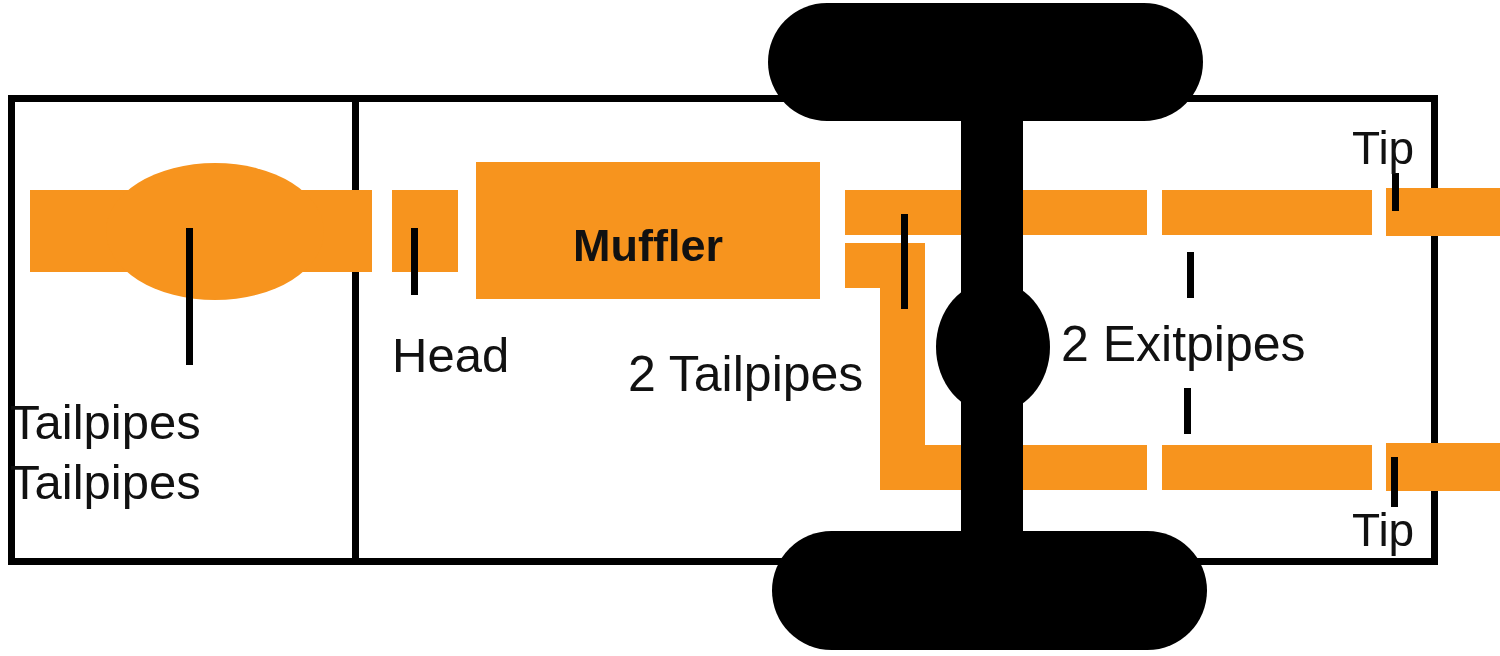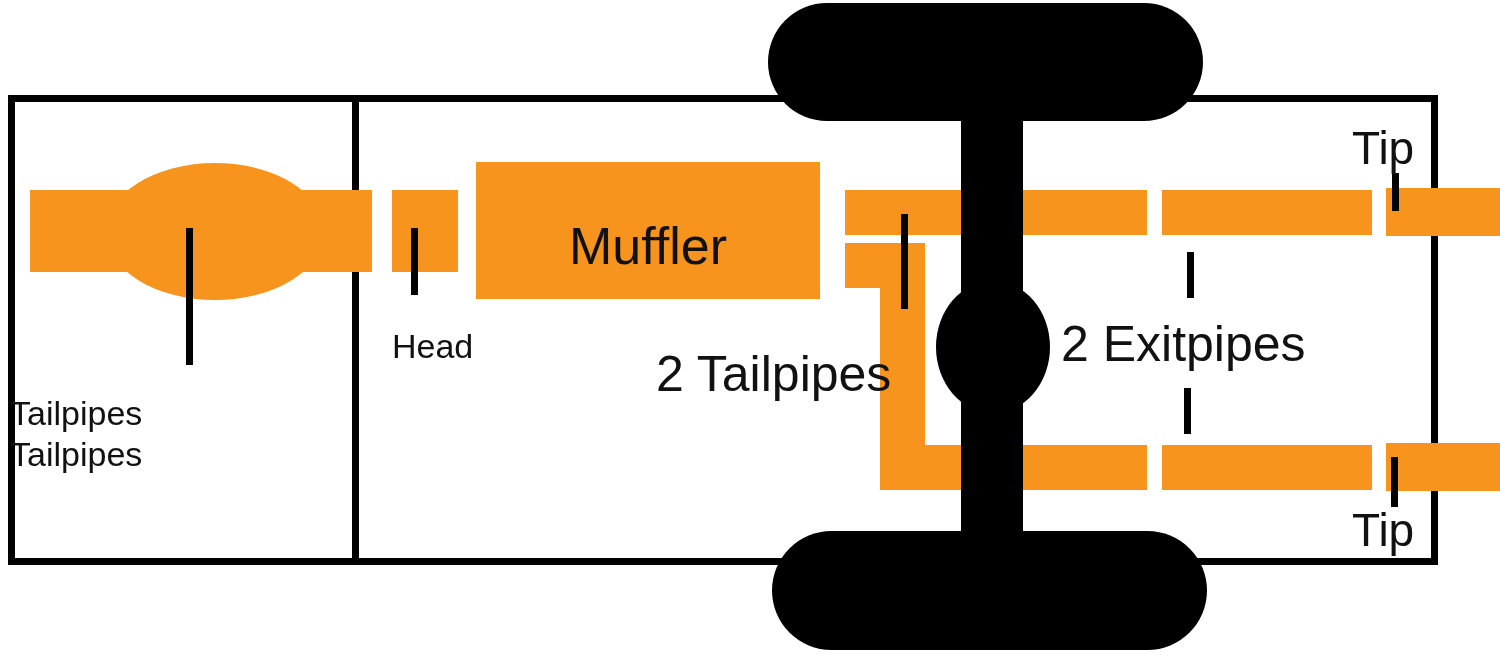--- a/index.html
+++ b/index.html
@@ -46,21 +46,21 @@
   .pointer {
     width: 7px;
     background: var(--line, #000000);
     z-index: 4;
   }
 
   
   .label {
     color: #111111;
     z-index: 5;
-    font-size: 34px;
+    font-size: 49px;
     line-height: 1.22;
     white-space: nowrap;
   }
   .center { text-align: left; }
   .muffler-label-box {
     display: flex;
     align-items: center;
     justify-content: center;
     z-index: 5;
   }
@@ -103,23 +103,23 @@
 
   <div class="abs label center" style="left:10px; top:393px; width:330px;">
     <div>Tailpipes</div>
     <div>Tailpipes</div>
   </div>
 
   <div class="abs label" style="left:392px; top:326px;">
     <div>Head</div>
   </div>
 
-  <div class="abs label muffler-label-box" style="left:476px; top:162px; width:344px; height:169px; font-size:52px;">Muffler</div>
+  <div class="abs label muffler-label-box" style="left:476px; top:162px; width:344px; height:169px; font-size:45px;font-weight:bold;">Muffler</div>
 
-  <div class="abs label" style="left:628px; top:344px; font-size:50px;margin-left:28px;">2 Tailpipes</div>
+  <div class="abs label" style="left:628px; top:344px; font-size:50px;">2 Tailpipes</div>
 
   <div class="abs label" style="left:1030px; top:314px; font-size:50px;margin-left:31px;">2 Exitpipes</div>
 
   <div class="abs label center" style="left:1352px; top:120px; width:110px; font-size:46px;">Tip</div>
 
   <div class="abs label center" style="left:1352px; top:502px; width:110px; font-size:46px;">Tip</div>
 
 </div>
 
 </body></html>

